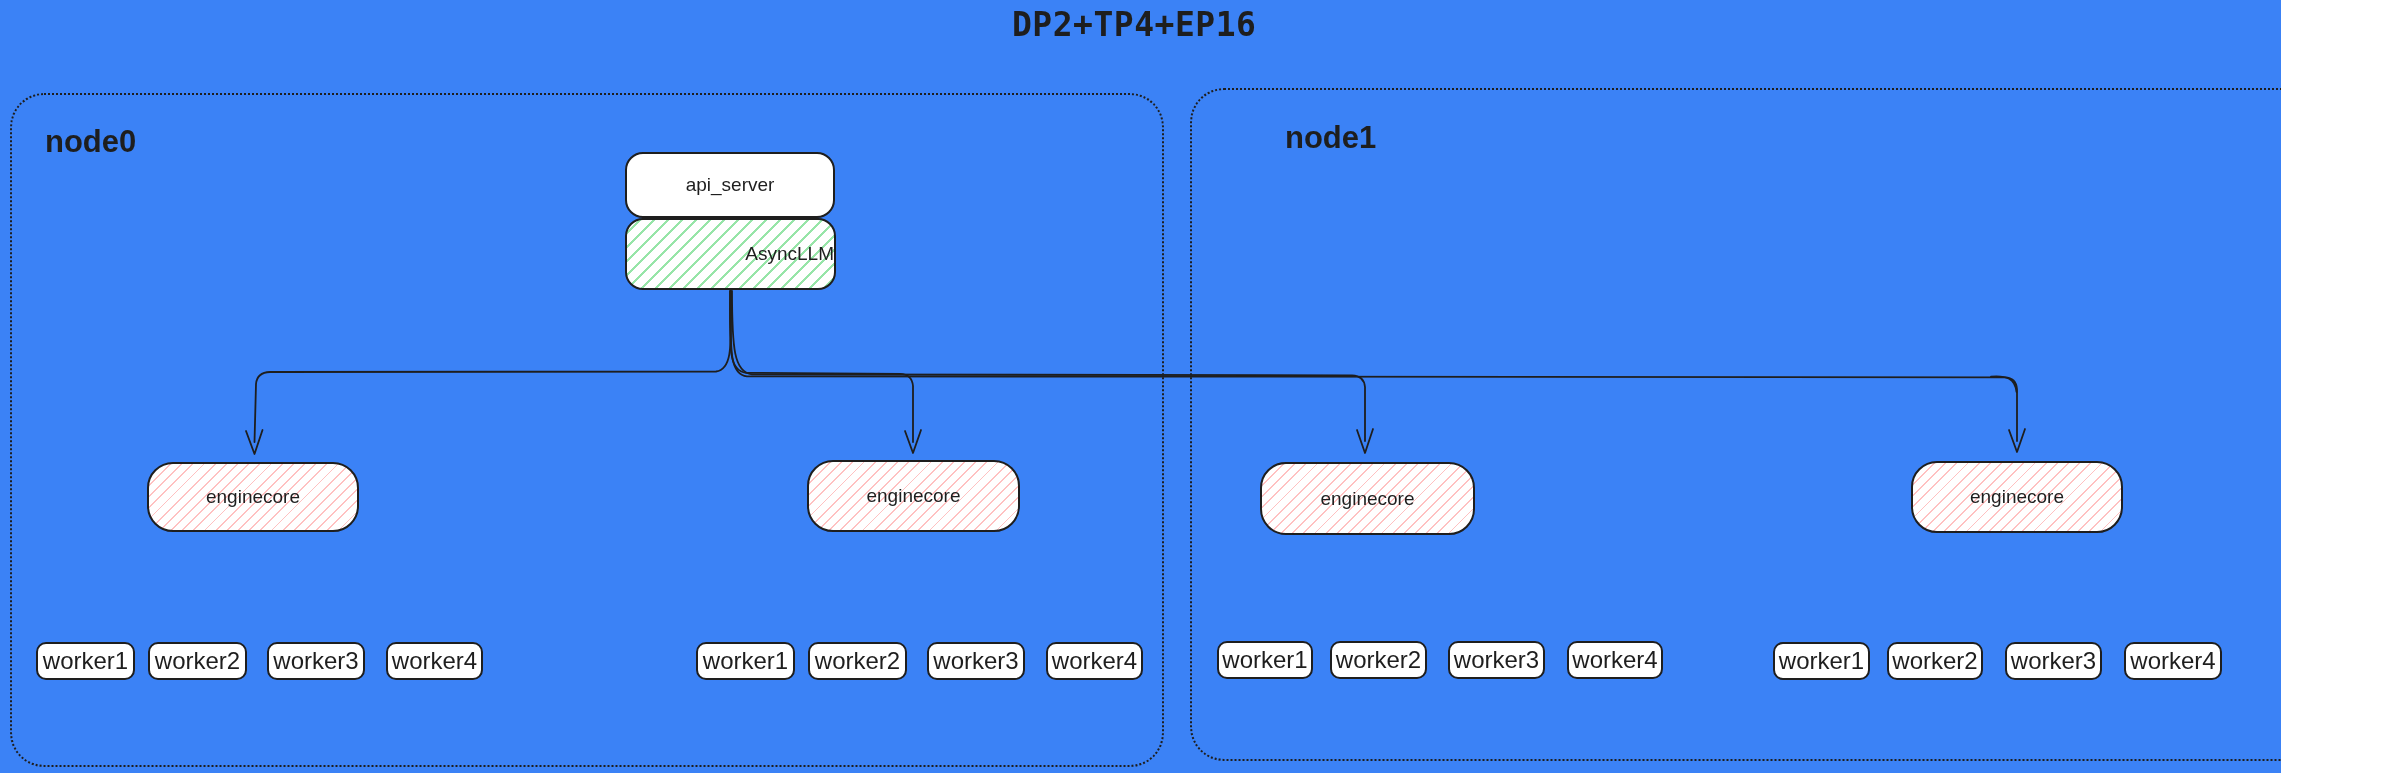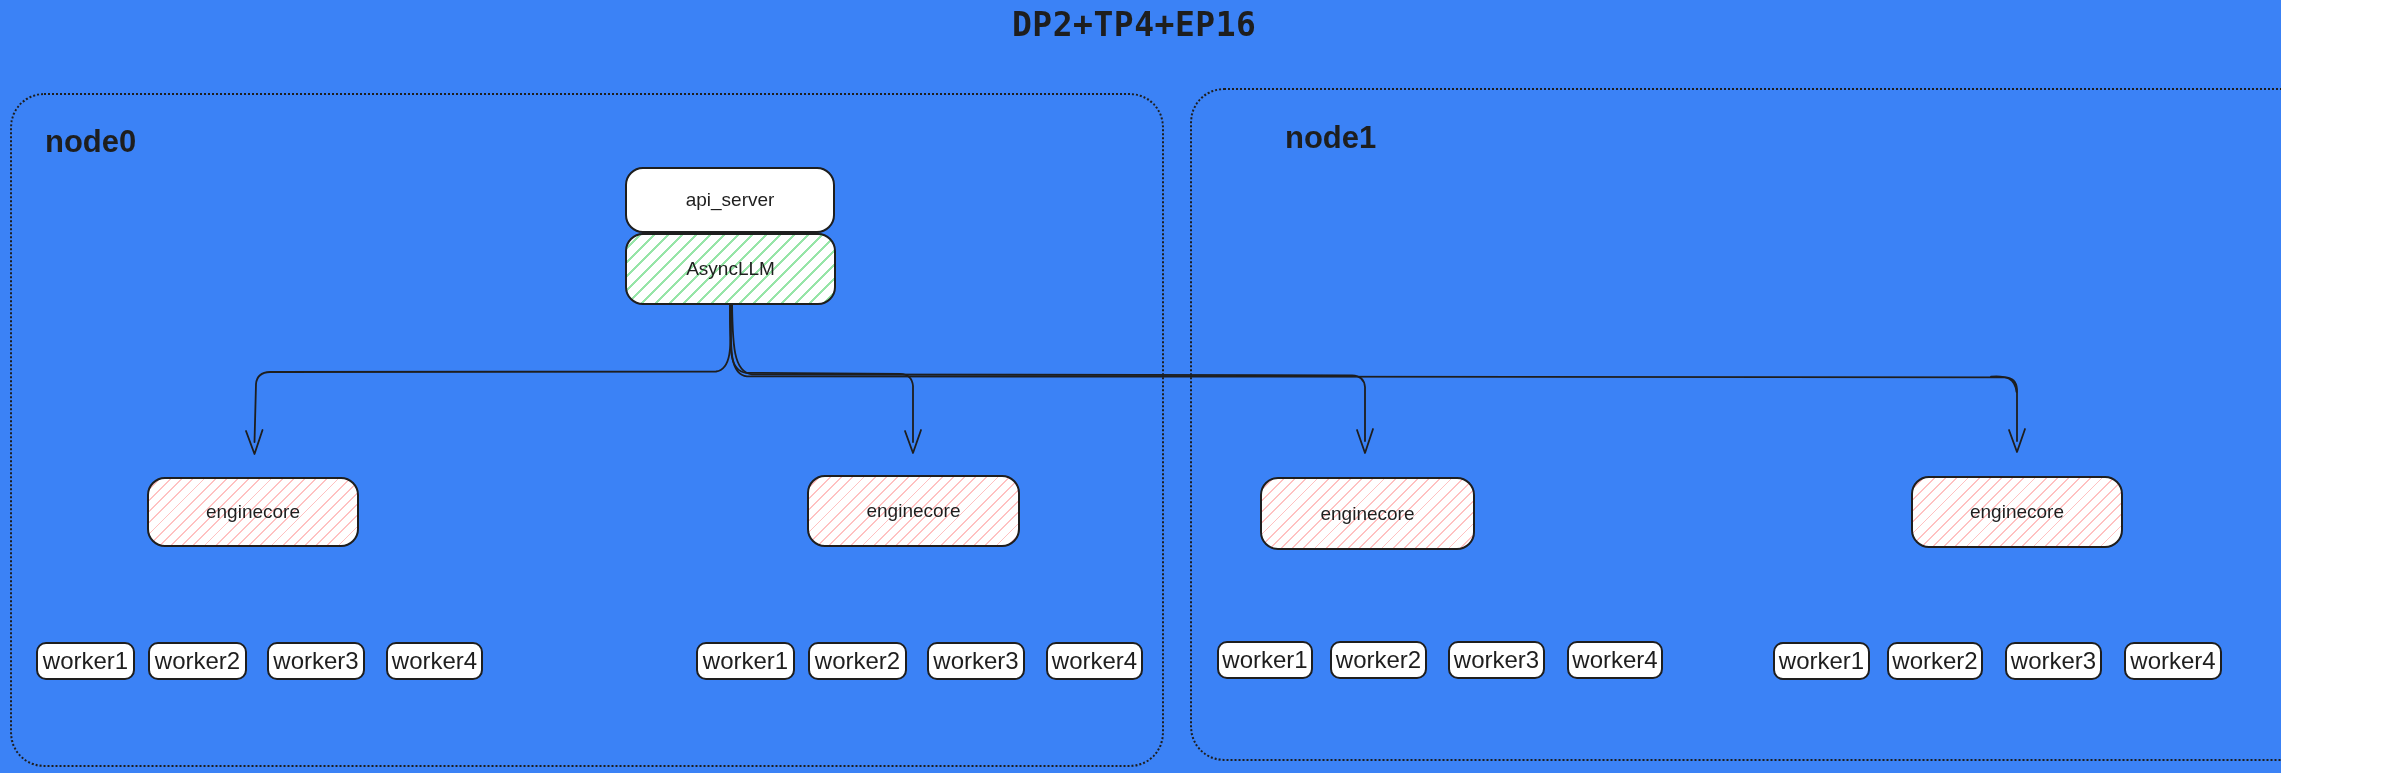--- a/index.html
+++ b/index.html
@@ -42,33 +42,34 @@
     box-sizing: border-box;
     border: 2.3px solid #1e1e1e;
     border-radius: 18px;
     display: flex;
     align-items: center;
     justify-content: center;
     font-size: 19px;
     color: #1e1e1e;
     background: #ffffff;
     white-space: nowrap;
-    margin-top: 15px;
   }
   .hatch-green {
     background-image: repeating-linear-gradient(
       135deg,
       rgba(0,0,0,0) 0px, rgba(0,0,0,0) 8.4px,
       #97e5a8 8.4px, #97e5a8 9.9px);
+    justify-content: flex-end;
   }
   .hatch-red {
     background-image: repeating-linear-gradient(
       135deg,
       rgba(0,0,0,0) 0px, rgba(0,0,0,0) 6.6px,
       #ffc1c1 6.6px, #ffc1c1 7.9px);
+    border-radius: 26px;
   }
   .worker {
     position: absolute;
     box-sizing: border-box;
     border: 2.2px solid #1e1e1e;
     border-radius: 10px;
     display: flex;
     align-items: center;
     justify-content: center;
     font-size: 24px;

